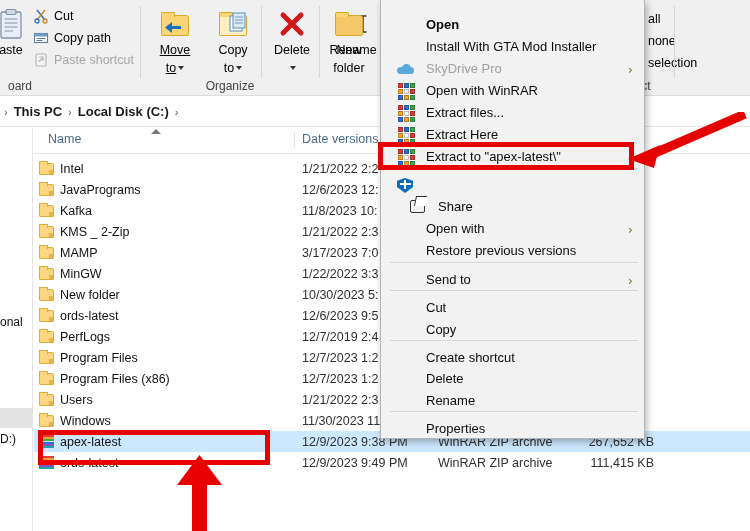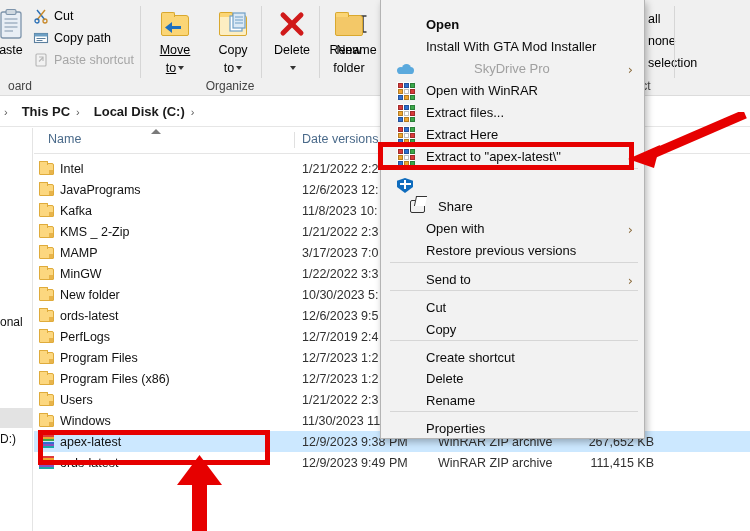--- a/index.html
+++ b/index.html
@@ -54,21 +54,21 @@
   .folder:before{content:"";position:absolute;left:-1px;top:-4px;width:12px;height:4px;background:#fbd575;border:1px solid #d9a82e;border-bottom:none;border-radius:2px 2px 0 0;}
   .folder.pale{background:#fdeec2;}
 
   
   .addrbar {
     position:absolute; left:0; top:97px; width:750px; height:30px;
     background:#ffffff; border-bottom:1px solid #e6e6e6;
     display:flex; align-items:center; padding-left:4px; gap:6px;
     font-size:13px;
   }
-  .crumb { font-weight:bold; color:#1a1a1a;margin-left:8px; }
+  .crumb { font-weight:bold; color:#1a1a1a; }
   .crumb-sep { color:#5a5a5a; font-size:11px; }
 
   
   .navpane {
     position:absolute; left:0; top:128px; width:33px; height:403px;
     background:#ffffff; border-right:1px solid #e4e4e4;
     font-size:12px; color:#111;
   }
   .nav-item { position:absolute; left:0; white-space:nowrap; }
   .nav-sel {
@@ -124,21 +124,21 @@
     border:1px solid #b4b4b4; border-top:none;
     box-shadow: 2px 3px 7px rgba(0,0,0,0.28);
   }
   .mi {
     position:absolute; left:1px; width:263px; height:21px;
     display:flex; align-items:center; font-size:13px; color:#0b0b0b;
     white-space:nowrap;
   }
   .mi .mlbl { position:absolute; left:44px; }
   .mi.bold .mlbl { font-weight:bold; }
-  .mi.dim .mlbl { color:#a0a0a0;margin-left:48px; }
+  .mi.dim .mlbl { color:#a0a0a0; }
   .mi .mico { position:absolute; left:15px; top:2px; width:17px; height:17px; }
   .mi .arrow {
     position:absolute; right:12px; top:4px;
     font-size:13px; color:#8a6a3a; font-family:"DejaVu Sans", sans-serif;
   }
   .msep { position:absolute; left:9px; width:248px; height:1px; background:#d6d6d6; }
 
   
   .wr { position:absolute; left:0; top:0; width:17px; height:17px; background:#fff; }
   .wr s { position:absolute; display:block; }

